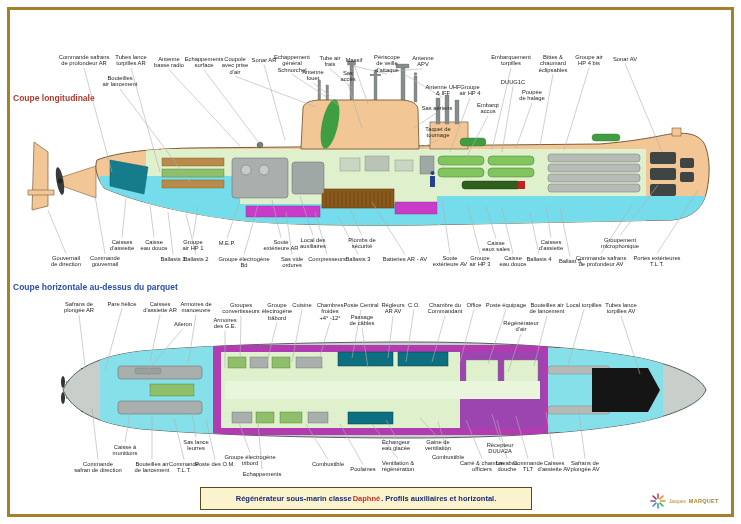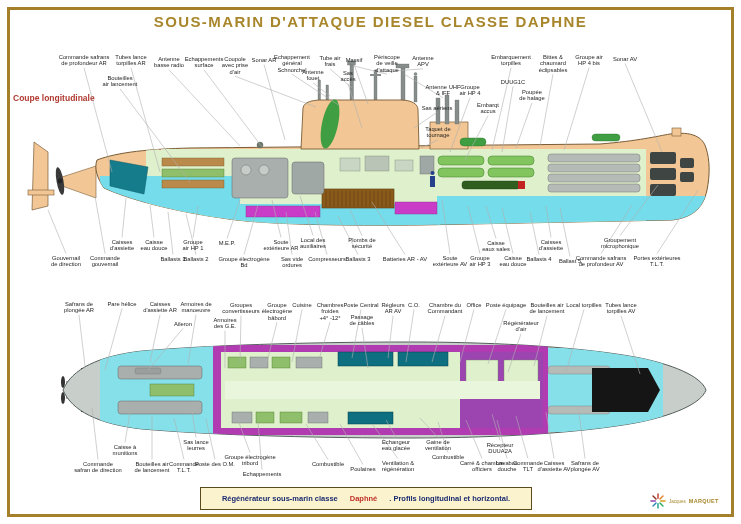--- a/index.html
+++ b/index.html
@@ -13,33 +13,33 @@
   .sec-hor{left:13px;top:282px;color:#2850A8;}
   #art{position:absolute;left:0;top:0;}
   #labels{position:absolute;left:0;top:0;width:741px;height:524px;pointer-events:none;}
   .lbl{position:absolute;transform:translateX(-50%);
        font-size:5.8px;line-height:6.4px;text-align:center;
        white-space:pre-line;color:#1f1f1f;}
   .caption{position:absolute;left:200px;top:487px;width:330px;height:21px;
            background:#FBF3CE;border:1px solid #5a4a1e;
            display:flex;align-items:center;justify-content:center;
            font-size:7.5px;font-weight:bold;color:#1A2A70;}
-  .caption .hl{color:#C03028;margin:0 12px;}
+  .caption .hl{color:#C03028;margin:0 1px;}
   .signature{position:absolute;left:650px;top:493px;display:flex;align-items:center;gap:3px;}
   .signature .sig-first{font-size:4.5px;color:#A8862C;}
   .signature .sig-last{font-size:5.5px;font-weight:bold;color:#A8862C;letter-spacing:.3px;}
 </style>
 </head>
 <body>
 
 <div class="page">
   <div class="frame"></div>
 
-  <div class="title">SOUS-MARIN D'ATTAQUE DIESEL CLASSE DAPHNE</div>
   <div class="sec sec-lon">Coupe longitudinale</div>
+  <div class="sec sec-hor">Coupe horizontale au-dessus du parquet</div>
 
   <svg id="art" width="741" height="524" viewBox="0 0 741 524">
     <defs>
       <path id="lonHull" d="M 97,160 C 118,152 150,149 190,148 L 600,144
         C 638,141 658,136 670,134 C 692,131 703,137 706,148
         C 710,160 710,175 707,190 C 703,210 690,218 672,220
         L 420,225 C 310,226 252,223 222,218 C 172,211 128,199 104,188
         C 97,178 94,168 97,160 Z"></path>
       <clipPath id="lonClip">
           <use href="#lonHull"></use>
@@ -443,21 +443,21 @@
 TLT</div>
       <div class="lbl" style="left: 554px; top: 460px;">Caisses
 d'assiette AV</div>
       <div class="lbl" style="left: 585px; top: 460px;">Safrans de
 plongée AV</div>
     </div>
 
   <div class="caption">
     <span>Régénérateur sous-marin classe </span>
     <span class="hl">Daphné</span>
-    <span>. Profils longitudinal et horizontal.</span>
+    <span>. Profils auxiliaires et horizontal.</span>
   </div>
 
   <div class="signature">
     <svg width="16" height="16" viewBox="-9 -9 18 18">
       <g stroke-width="1.6" stroke-linecap="round">
         <line x1="0" y1="-3" x2="0" y2="-8" stroke="#C0392B"></line>
         <line x1="2.2" y1="-2.2" x2="5.6" y2="-5.6" stroke="#E67E22"></line>
         <line x1="3" y1="0" x2="8" y2="0" stroke="#D4A017"></line>
         <line x1="2.2" y1="2.2" x2="5.6" y2="5.6" stroke="#27AE60"></line>
         <line x1="0" y1="3" x2="0" y2="8" stroke="#16A085"></line>

